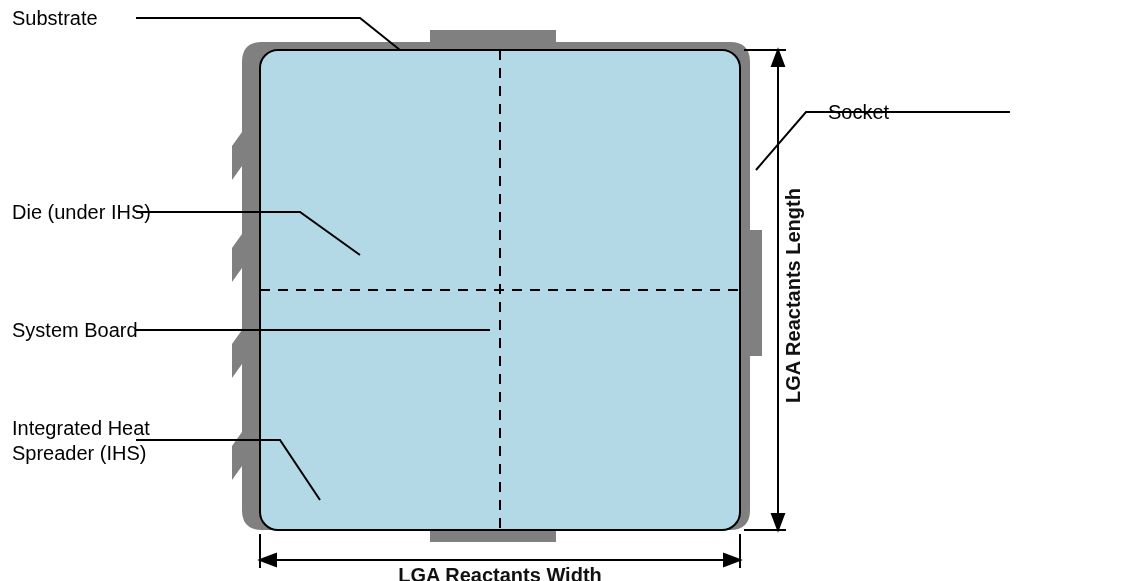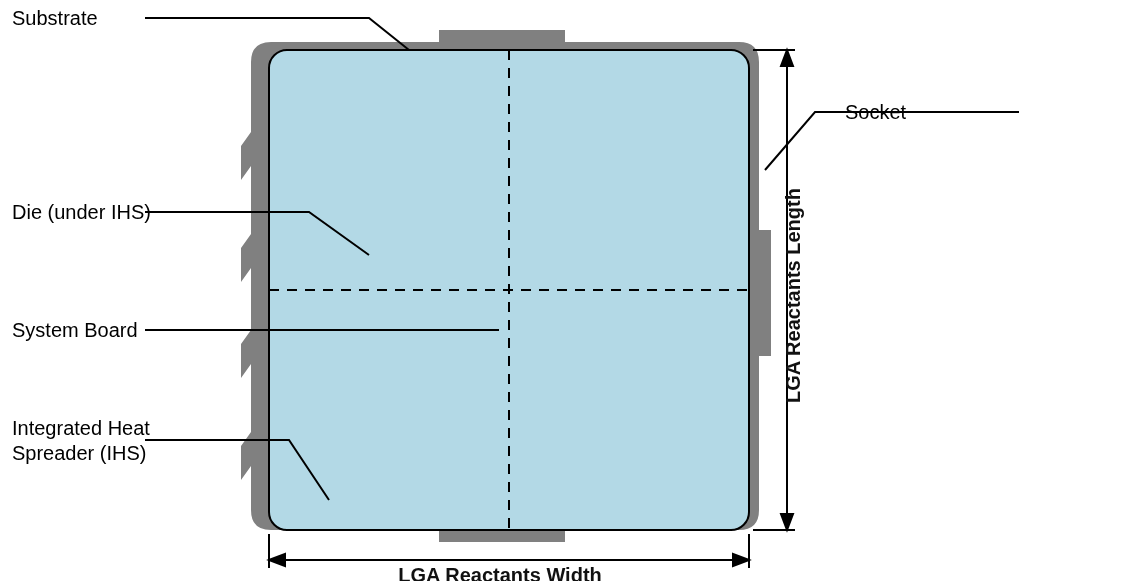--- a/index.html
+++ b/index.html
@@ -9,21 +9,20 @@
     height: 581px;
     background: #fff;
     font-family: Arial, Helvetica, sans-serif;
     color: #111;
     overflow: hidden;
   }
   .stage {
     position: relative;
     width: 920px;
     height: 581px;
-    padding-left: 9px;
   }
   svg { display: block; }
   .label {
     position: absolute;
     font-size: 20px;
     line-height: 1.25;
     color: #000;
     white-space: nowrap;
   }
   .label.right { text-align: left; }
@@ -127,19 +126,19 @@
   </svg>
 
   <div class="label" style="left:12px; top:6px;">Substrate</div>
 
   <div class="label" style="left:12px; top:200px;text-align:center;">Die (under IHS)</div>
 
   <div class="label" style="left:12px; top:318px;">System Board</div>
 
   <div class="label" style="left:12px; top:416px; white-space:normal; width:140px;">Integrated Heat Spreader (IHS)</div>
 
-  <div class="label right" style="left:845px; top:100px;text-align:right;">Socket</div>
+  <div class="label right" style="left:828px; top:100px;text-align:right;">Socket</div>
 
   <div class="dimlabel center" style="left:340px; top:570px; width:320px; text-align:center; transform:translateY(-6px);">LGA Reactants Width</div>
 
   <div class="dimlabel" style="left:793px; top:284px; transform-origin:left center; transform:rotate(-90deg) translateX(-50%);">LGA Reactants Length</div>
 
 </div>
 
 </body></html>

